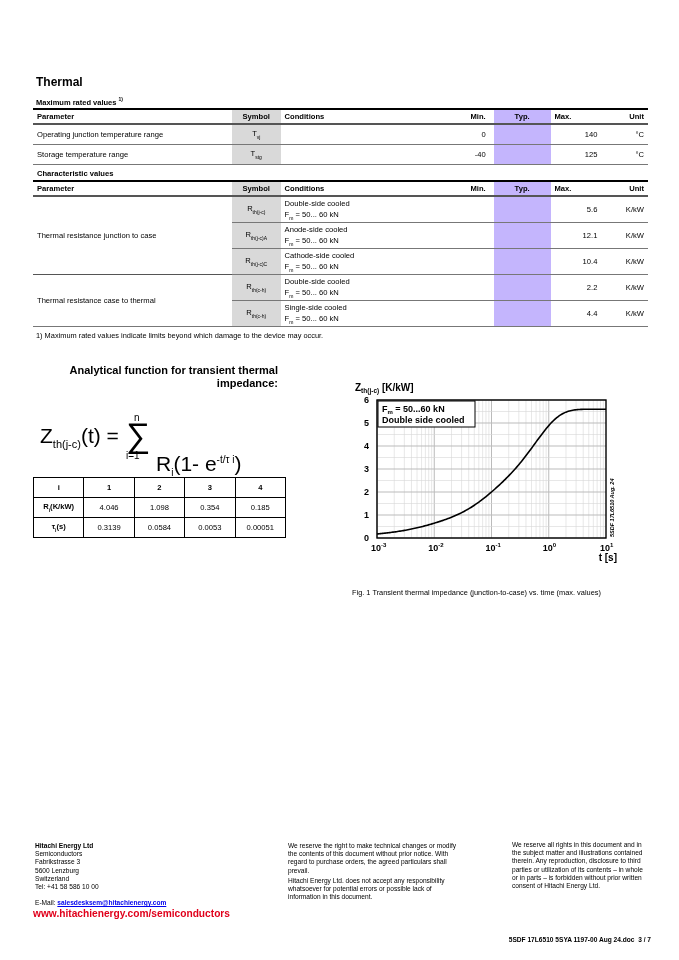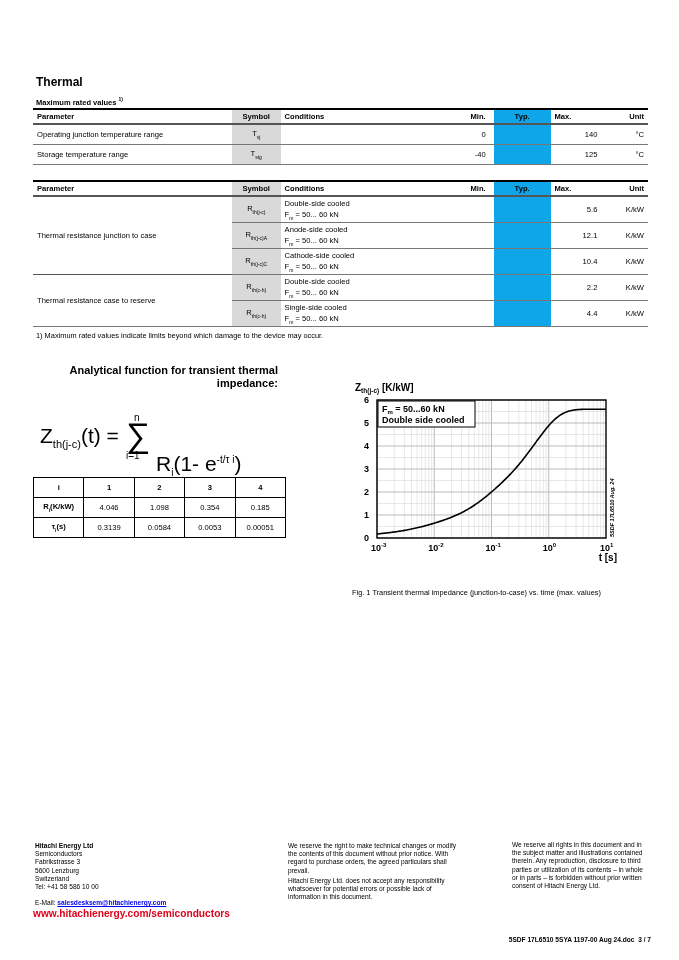--- a/index.html
+++ b/index.html
@@ -10,21 +10,21 @@
   .h2 { font-size: 7.5px; font-weight: bold; }
   .h2 sup { font-size: 5px; }
   table.spec { position: absolute; left: 33px; width: 615px; border-collapse: collapse; font-size: 7.6px; }
   table.spec td, table.spec th { height: 20px; padding: 0 4px; vertical-align: middle; }
   table.spec th { font-weight: bold; text-align: left; border-top: 2px solid #000; border-bottom: 2px solid #555; height: 15px; }
   table.spec td { border-bottom: 1px solid #777; }
   .c-sym { width: 48px; text-align: center !important; background: #d9d9d9; margin-top: 41px; }
   .c-par { width: 196px; }
   .c-cond { width: 150px; }
   .c-min { width: 60px; text-align: right !important; padding-right: 8px !important; }
-  .c-typ { width: 56px; text-align: center !important; background: #0ea5e9; }
+  .c-typ { width: 56px; text-align: center !important; background: #c4b5fd; }
   .c-max { width: 56px; text-align: right; padding-right: 10px !important; }
   .c-unit { width: 40px; text-align: right !important; }
   .sym sub { font-size: 5px; }
   .sym { font-size: 7.6px; }
   table.spec td.sub-top { height: 13px; border-bottom: none; padding-top: 1px; }
   table.spec td.sub-bot { height: 13px; }
   table.spec tr.seclabel td { border-bottom: none; font-weight: bold; height: 17px; padding-top: 2px; }
   .footnote { left: 36px; top: 331px; font-size: 7.4px; }
 
   .an-title { left: 40px; top: 364px; width: 238px; text-align: right; font-size: 11px; font-weight: bold; line-height: 13px; }
@@ -89,20 +89,23 @@
   </tr>
   <tr>
     <td class="c-par">Storage temperature range</td>
     <td class="c-sym sym"><span>T</span><sub>stg</sub></td>
     <td class="c-cond"></td>
     <td class="c-min">-40</td>
     <td class="c-typ"></td>
     <td class="c-max">125</td>
     <td class="c-unit">°C</td>
   </tr>
+  <tr class="seclabel">
+    <td colspan="7">Characteristic values</td>
+  </tr>
 </tbody>
   </table>
 
 <table class="spec" id="char-table" style="top:180px;">
   <tbody>
       <tr>
     <th class="c-par">Parameter</th>
     <th class="c-sym">Symbol</th>
     <th class="c-cond">Conditions</th>
     <th class="c-min">Min.</th>
@@ -140,21 +143,21 @@
     <td class="c-min" rowspan="2"></td>
     <td class="c-typ" rowspan="2"></td>
     <td class="c-max" rowspan="2">10.4</td>
     <td class="c-unit" rowspan="2">K/kW</td>
   </tr>
   <tr>
     <td class="c-cond sub-bot"><span>F</span><sub style="font-size:5px">m</sub><span> = 50... 60 kN</span></td>
   </tr>
 
   <tr>
-    <td class="c-par" rowspan="4">Thermal resistance case to reserve</td>
+    <td class="c-par" rowspan="4">Thermal resistance case to thermal</td>
     <td class="c-sym sym" rowspan="2"><span>R</span><sub>th(c-h)</sub></td>
     <td class="c-cond sub-top">Double-side cooled</td>
     <td class="c-min" rowspan="2"></td>
     <td class="c-typ" rowspan="2"></td>
     <td class="c-max" rowspan="2">2.2</td>
     <td class="c-unit" rowspan="2">K/kW</td>
   </tr>
   <tr>
     <td class="c-cond sub-bot"><span>F</span><sub style="font-size:5px">m</sub><span> = 50... 60 kN</span></td>
   </tr>

